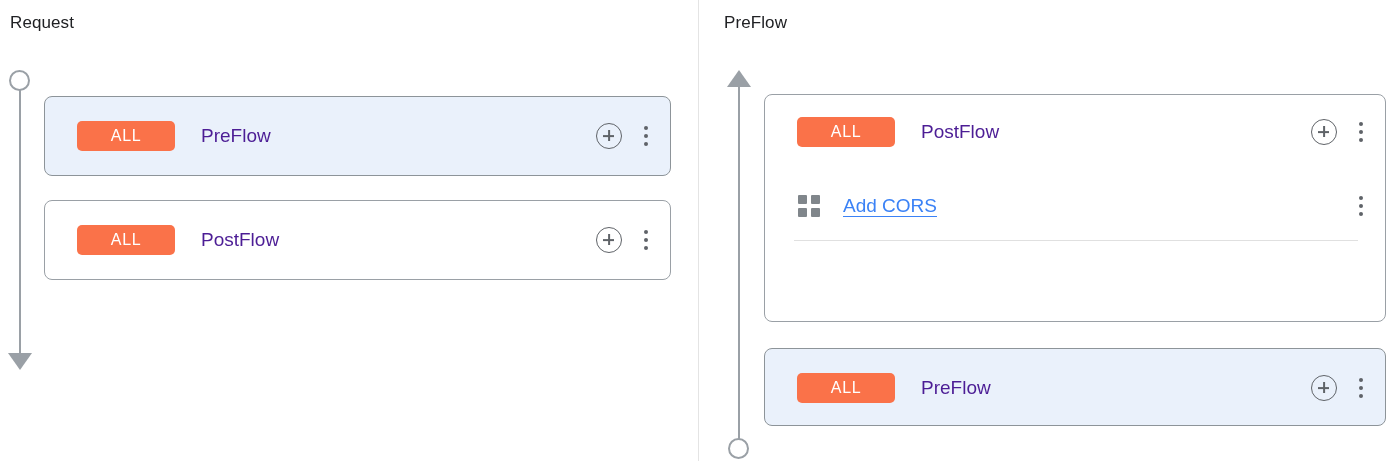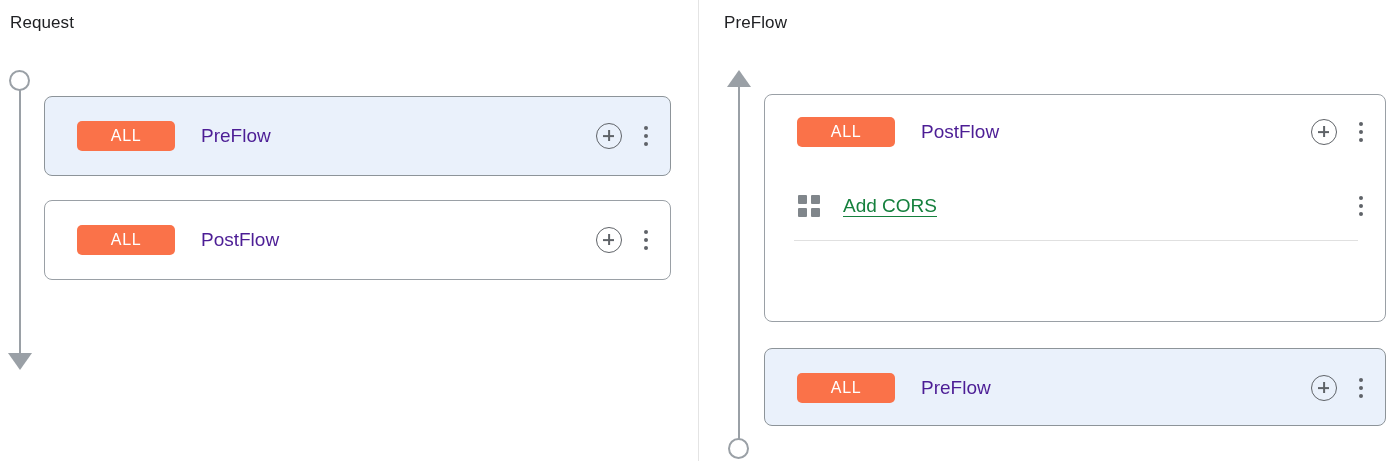--- a/index.html
+++ b/index.html
@@ -224,21 +224,21 @@
   }
   .grid-icon i {
     display: block;
     background: #80868b;
     border-radius: 1px;
   }
 
   .policy-link {
     margin-left: 23px;
     font-size: 19px;
-    color: #15803d;
+    color: #3b82f6;
     text-decoration: underline;
     text-underline-offset: 4px;
     text-decoration-thickness: 1.3px;
     cursor: pointer;
     white-space: nowrap;
   }
 
   .policy-sep {
     position: absolute;
     left: 29px;

